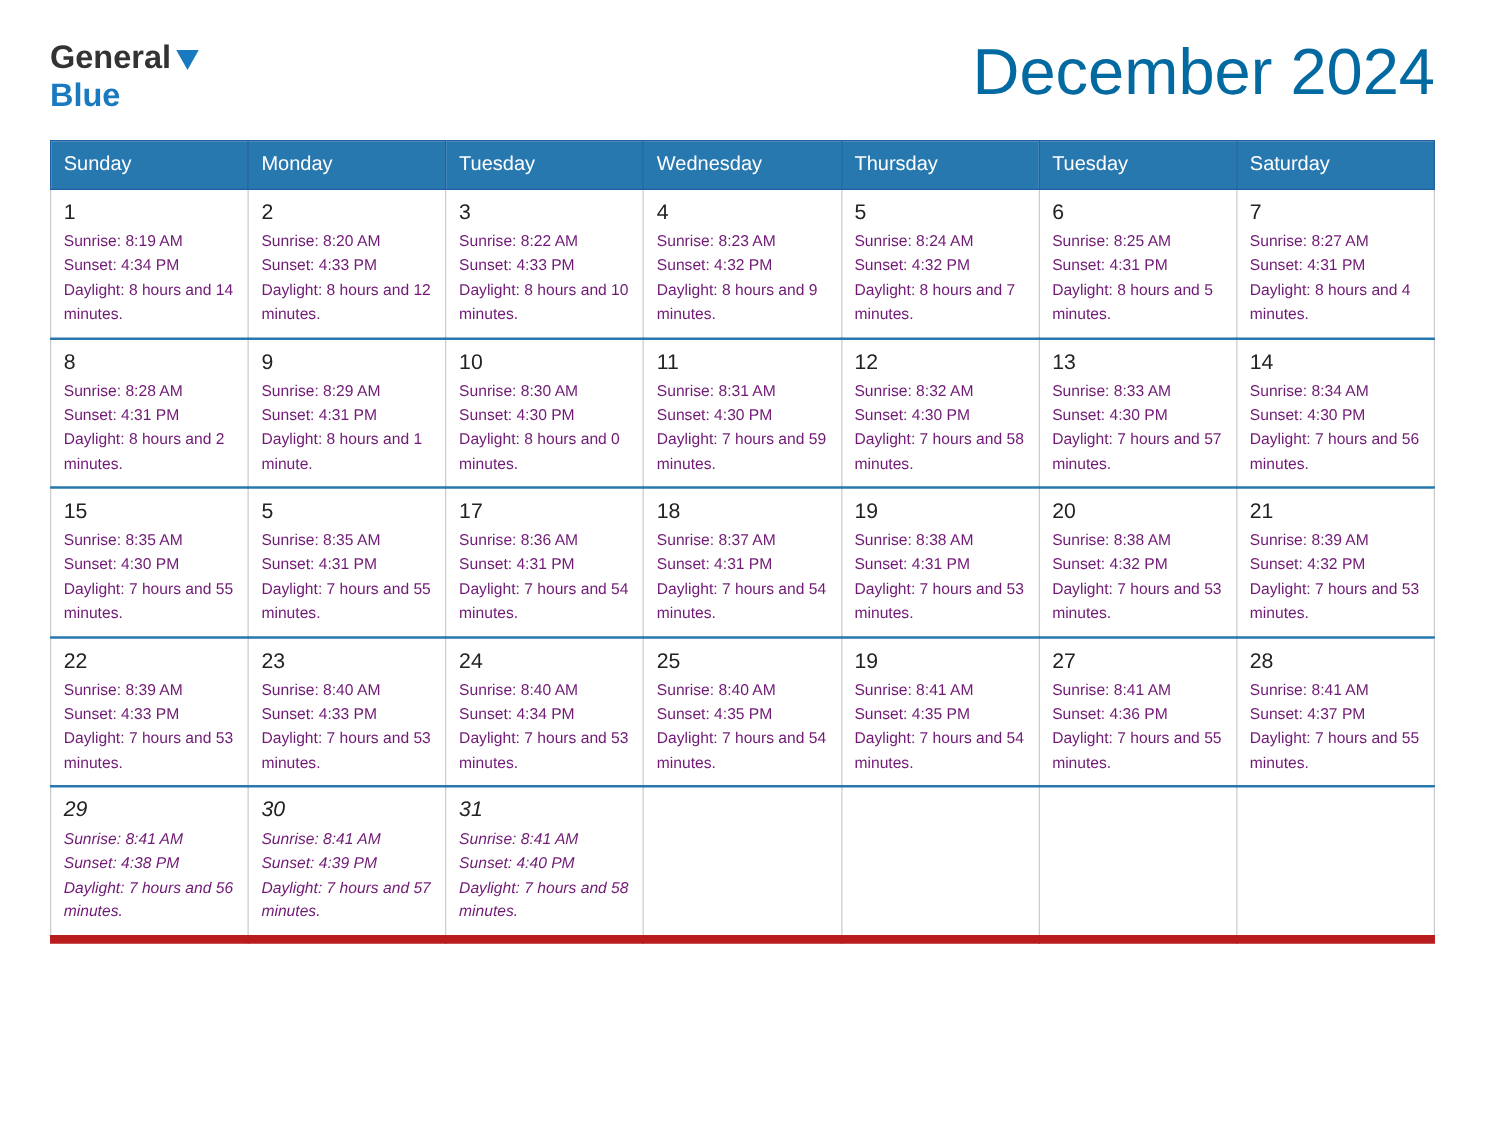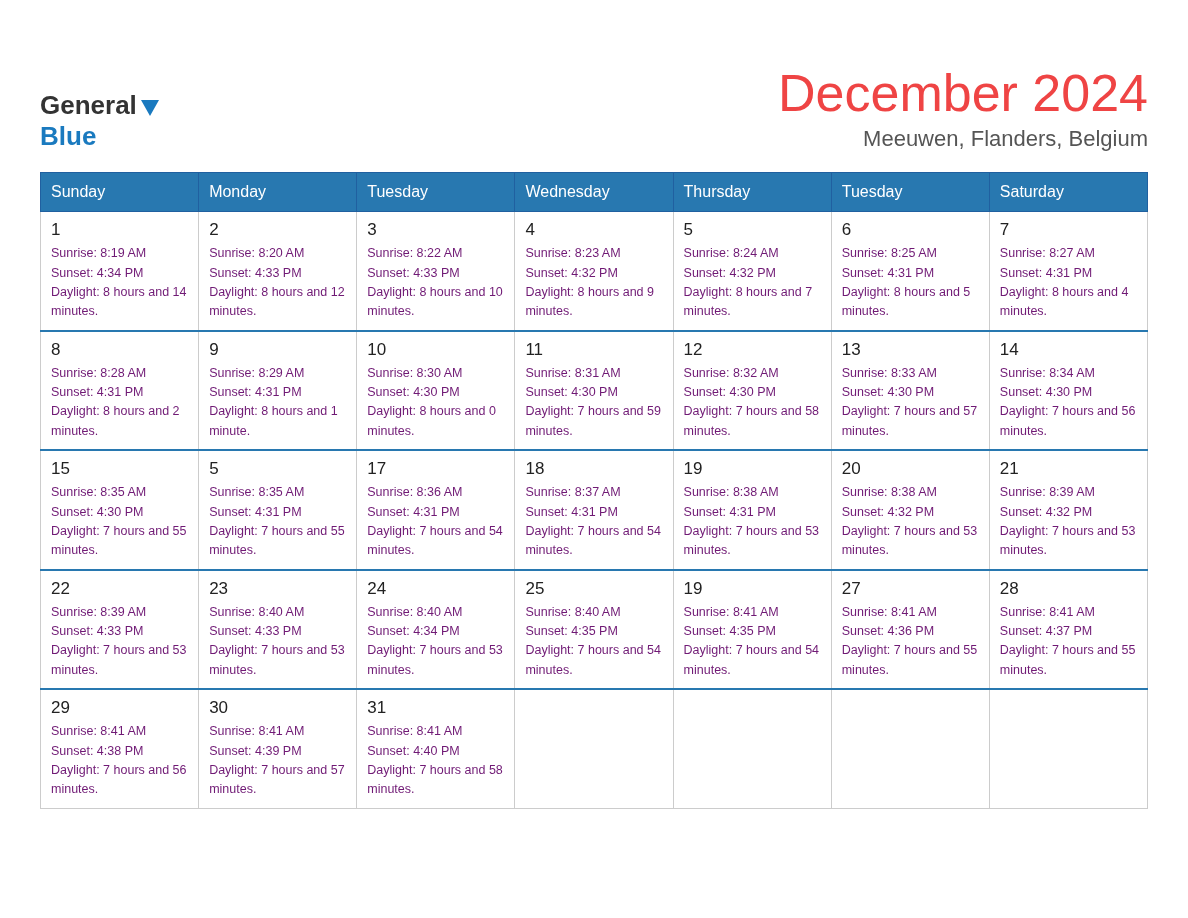--- a/index.html
+++ b/index.html
@@ -6,43 +6,42 @@
     body {
       font-family: Arial, sans-serif;
       background: #ffffff;
       padding: 30px 40px;
       width: 1188px;
       min-height: 918px;
     }
     .header {
       display: flex;
       justify-content: space-between;
-      align-items: flex-end;
+      align-items: flex-start;
       margin-bottom: 20px;
-      margin-top: 35px;
     }
     .logo-text-general {
       font-size: 26px;
       font-weight: bold;
       color: #333;
       font-family: Arial, sans-serif;
     }
     .logo-text-blue {
       font-size: 26px;
       font-weight: bold;
       color: #1a7abf;
       font-family: Arial, sans-serif;
     }
     .title-block {
       text-align: right;
     }
     .calendar-title {
       font-size: 52px;
       font-weight: normal;
-      color: #ef4444;
+      color: #0369a1;
       line-height: 1.1;
     }
     .calendar-subtitle {
       font-size: 22px;
       color: #555;
       margin-top: 4px;
     }
     table {
       width: 100%;
       border-collapse: collapse;
@@ -75,21 +74,22 @@
     }
     .day-info {
       font-size: 12.5px;
       color: #701a75;
       line-height: 1.55;
     }
     tbody tr {
       border-bottom: 2px solid #2878b0;
     }
     tbody tr:last-child {
-      border-bottom: 1px solid #b91c1c;
+      border-bottom: 7px solid #b91c1c;
+      font-style: italic;
     }
     .empty-cell {
       background: #fff;
     }
     .logo-wrapper {
       display: flex;
       flex-direction: column;
       align-items: flex-start;
     }
     .logo-line1 {
@@ -115,21 +115,20 @@
     <div class="logo-line1">
       <span class="logo-text-general">General</span>
       <span class="logo-triangle"></span>
     </div>
     <div>
       <span class="logo-text-blue">Blue</span>
     </div>
   </div>
   <div class="title-block">
     <div class="calendar-title">December 2024</div>
-    <div class="calendar-subtitle">Meeuwen, Flanders, Belgium</div>
   </div>
 </div>
 
 <table>
   <thead>
     <tr>
     <th>Sunday</th>
         <th>Monday</th>
         <th>Tuesday</th>
         <th>Wednesday</th>

